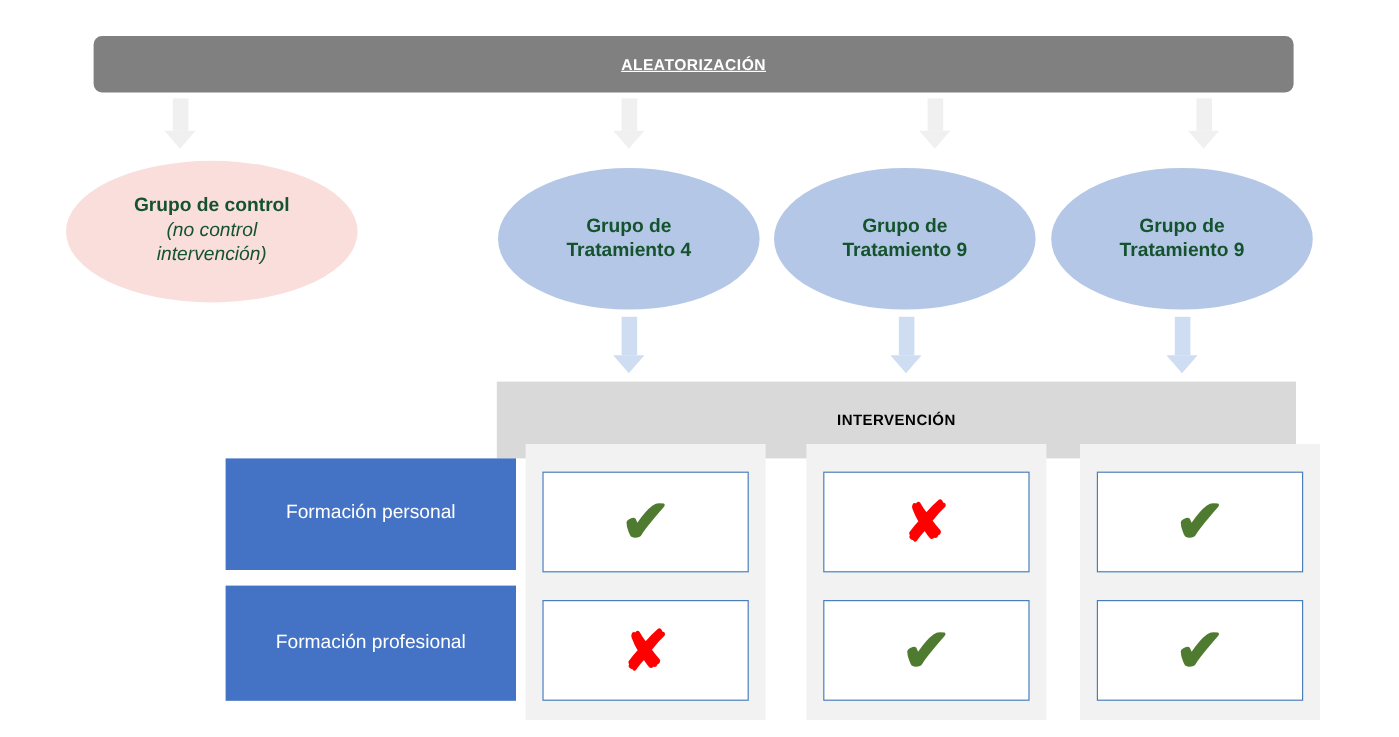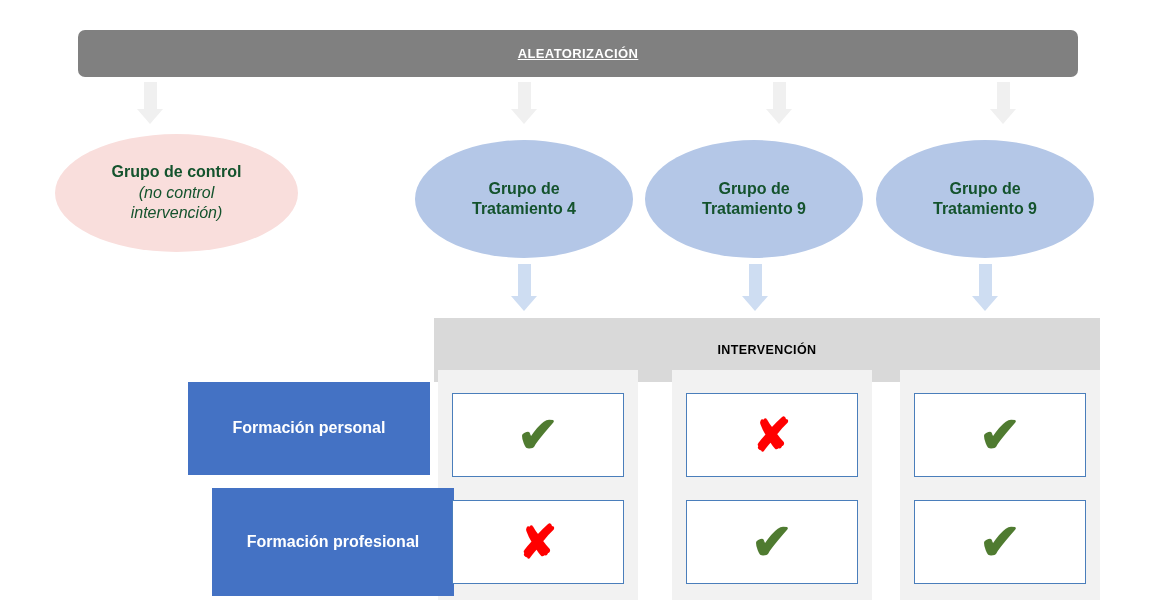--- a/index.html
+++ b/index.html
@@ -89,21 +89,21 @@
     line-height: 1.28;
     color: #14532d;
     font-size: 16px;
   }
   .ellipse .line-bold { font-weight: bold; display: block; }
   .ellipse .line-italic { font-style: italic; display: block; }
 
   
   .intervention-bar {
     position: absolute;
-    left: 434px;
+    left: 414px;
     top: 318px;
     width: 666px;
     height: 64px;
     background: #D9D9D9;
     display: flex;
     align-items: center;
     justify-content: center;
   }
   .intervention-bar .label {
     color: #000000;
@@ -130,21 +130,21 @@
     display: flex;
     align-items: center;
     justify-content: center;
     text-align: center;
     box-sizing: border-box;
     padding: 0 6px;
   }
   .row-label .rtext {
     color: #ffffff;
     font-size: 16px;
-    font-weight: bold;
+    font-weight: normal;
     line-height: 1.3;
   }
 
   
   .cell {
     position: absolute;
     width: 172px;
     height: 84px;
     background: #ffffff;
     border: 1.5px solid #4A7EBB;
@@ -243,21 +243,21 @@
   <div class="col-strip" style="left:438px;"></div>
   <div class="col-strip" style="left:672px;"></div>
   <div class="col-strip" style="left:900px;"></div>
 
   <div class="row-label" style="top:382px; height:93px;">
     <span class="rtext">
       <span>Formación personal</span>
     </span>
   </div>
 
-  <div class="row-label" style="top:488px; height:108px;margin-left:24px;">
+  <div class="row-label" style="top:488px; height:96px;">
     <span class="rtext">
       <span style="display:block">Formación profesional</span>
     </span>
   </div>
 
   <div class="cell" style="left:452px; top:393px;">
     <span class="mark mark-check">✔</span>
   </div>
   <div class="cell" style="left:686px; top:393px;">
     <span class="mark mark-cross">✘</span>

